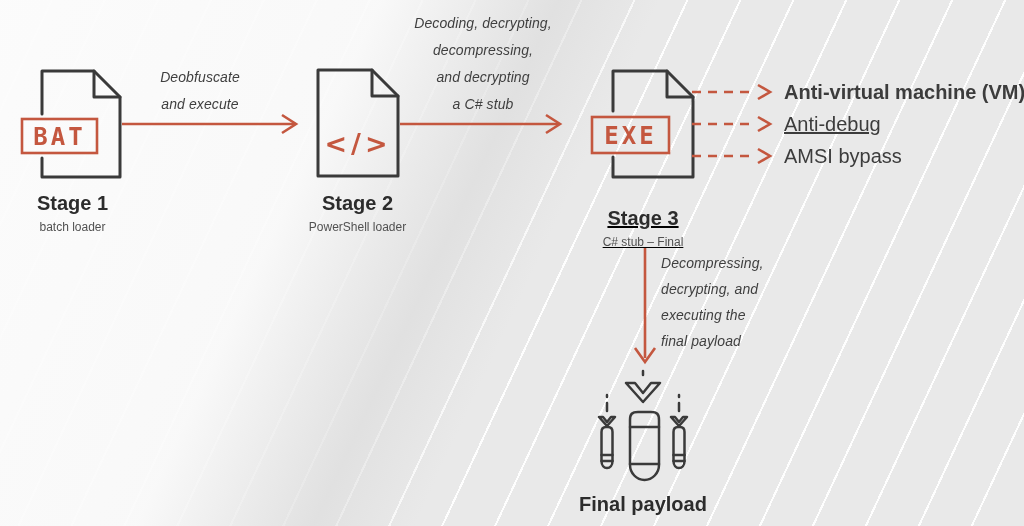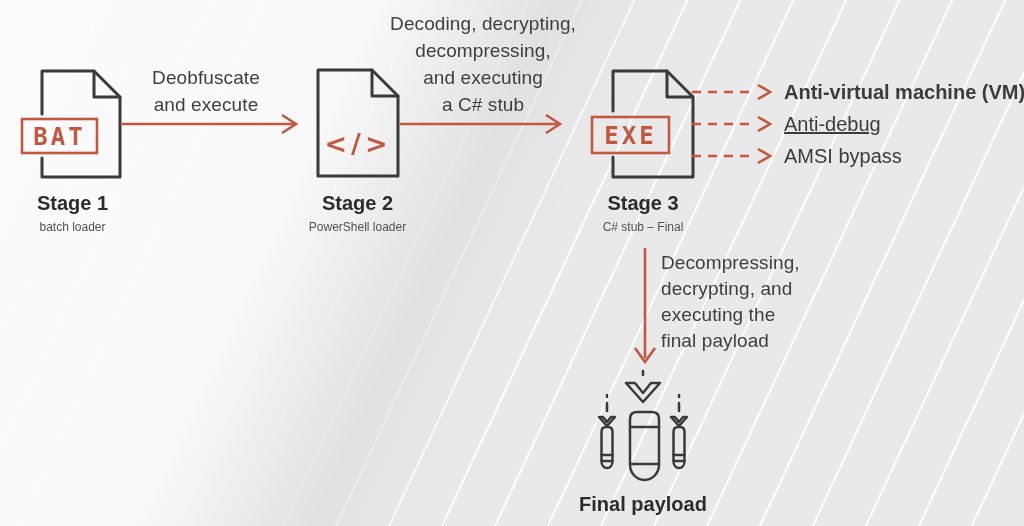--- a/index.html
+++ b/index.html
@@ -38,22 +38,22 @@
     font-family:"DejaVu Sans Mono","Liberation Mono",monospace;
     font-weight:bold;font-size:24px;letter-spacing:3px;
     fill:var(--accent);text-anchor:middle;dominant-baseline:central;
   }
   .code-glyph{
     font-family:"DejaVu Sans","Liberation Sans",sans-serif;
     font-weight:bold;font-size:27px;letter-spacing:4px;
     fill:var(--accent);text-anchor:middle;dominant-baseline:central;
   }
   .flow-label{
-    font-size:19px;line-height:27px;color:var(--text);
-    text-align:center;letter-spacing:.1px;
+    font-size:14px;line-height:27px;color:var(--text);
+    text-align:center;letter-spacing:.1px;font-style:italic;
   }
   .flow-label span{display:block;}
   .flow-label.left-align{text-align:left;line-height:26px;}
   .stage-label{text-align:center;}
   .stage-title{font-size:20px;line-height:24px;font-weight:bold;color:var(--title);}
   .stage-sub{font-size:12px;line-height:25px;color:var(--sub);text-align:center;}
   .evasion-label{font-size:20px;line-height:22px;color:#3c3c3c;white-space:nowrap;}
   .final-label{font-size:20px;font-weight:bold;color:var(--title);text-align:center;}
 </style>
 </head>
@@ -61,40 +61,40 @@
 
 <div id="canvas">
 
   <svg class="abs" style="left:14px;top:64px;" width="112" height="122" viewBox="0 0 112 122">
     <path class="stroke-ink" d="M28,50 V7 H80 L106,33 V113 H28 V94"></path>
     <path class="stroke-ink" d="M80,7 V33 H106"></path>
     <rect class="badge-rect" x="8" y="55" width="75" height="34"></rect>
     <text class="badge-text" x="45.5" y="73">BAT</text>
   </svg>
 
-  <div class="abs flow-label" style="left:118px;top:64px;width:176px;">
+  <div class="abs flow-label" style="left:112px;top:64px;width:176px;">
     <span>Deobfuscate</span>
     <span>and execute</span>
   </div>
 
   <svg class="abs" style="left:120px;top:110px;" width="190" height="28" viewBox="0 0 190 28">
     <path class="stroke-accent" d="M2,14 H174"></path>
     <path class="stroke-accent" d="M162,5 L176,14 L162,23"></path>
   </svg>
 
   <svg class="abs" style="left:314px;top:64px;" width="90" height="122" viewBox="0 0 90 122">
     <path class="stroke-ink" d="M4,6 H58 L84,32 V112 H4 Z"></path>
     <path class="stroke-ink" d="M58,6 V32 H84"></path>
     <text class="code-glyph" x="44" y="79">&lt;/&gt;</text>
   </svg>
 
   <div class="abs flow-label" style="left:386px;top:10px;width:194px;">
     <span>Decoding, decrypting,</span>
     <span>decompressing,</span>
-    <span>and executing</span>
+    <span>and decrypting</span>
     <span>a C# stub</span>
   </div>
 
   <svg class="abs" style="left:398px;top:110px;" width="176" height="28" viewBox="0 0 176 28">
     <path class="stroke-accent" d="M2,14 H160"></path>
     <path class="stroke-accent" d="M148,5 L162,14 L148,23"></path>
   </svg>
 
   <svg class="abs" style="left:586px;top:64px;" width="118" height="122" viewBox="0 0 118 122">
     <path class="stroke-ink" d="M27,47 V7 H81 L107,33 V113 H27 V93"></path>
@@ -117,21 +117,21 @@
   <div class="abs evasion-label" style="left:784px;top:145px;">AMSI bypass</div>
 
   <div class="abs stage-label" style="left:0px;top:191px;width:145px;">
     <div class="stage-title">Stage 1</div>
     <div class="stage-sub">batch loader</div>
   </div>
   <div class="abs stage-label" style="left:285px;top:191px;width:145px;">
     <div class="stage-title">Stage 2</div>
     <div class="stage-sub">PowerShell loader</div>
   </div>
-  <div class="abs stage-label" style="left:570px;top:191px;width:146px;">
+  <div class="abs stage-label" style="left:570px;top:206px;width:146px;text-decoration:underline;">
     <div class="stage-title">Stage 3</div>
     <div class="stage-sub">C# stub – Final</div>
   </div>
 
   <svg class="abs" style="left:630px;top:246px;" width="30" height="128" viewBox="0 0 30 128">
     <path class="stroke-accent" d="M15,2 V112"></path>
     <path class="stroke-accent" d="M5,102 L15,116 L25,102"></path>
   </svg>
 
   <div class="abs flow-label left-align" style="left:661px;top:250px;width:180px;">

